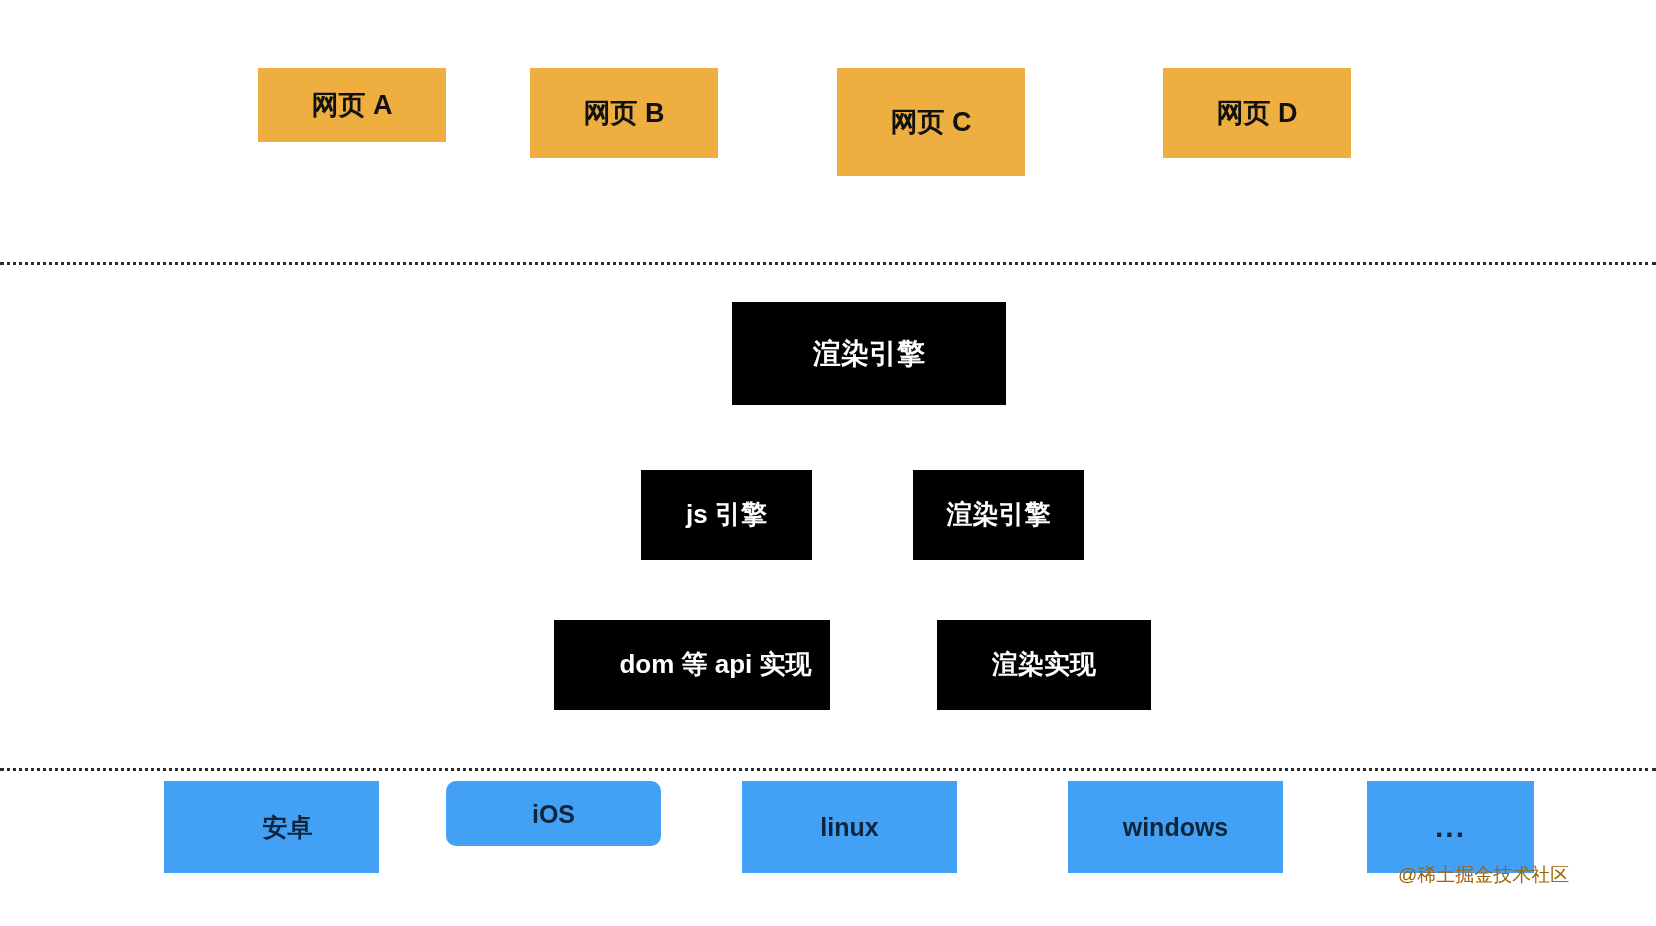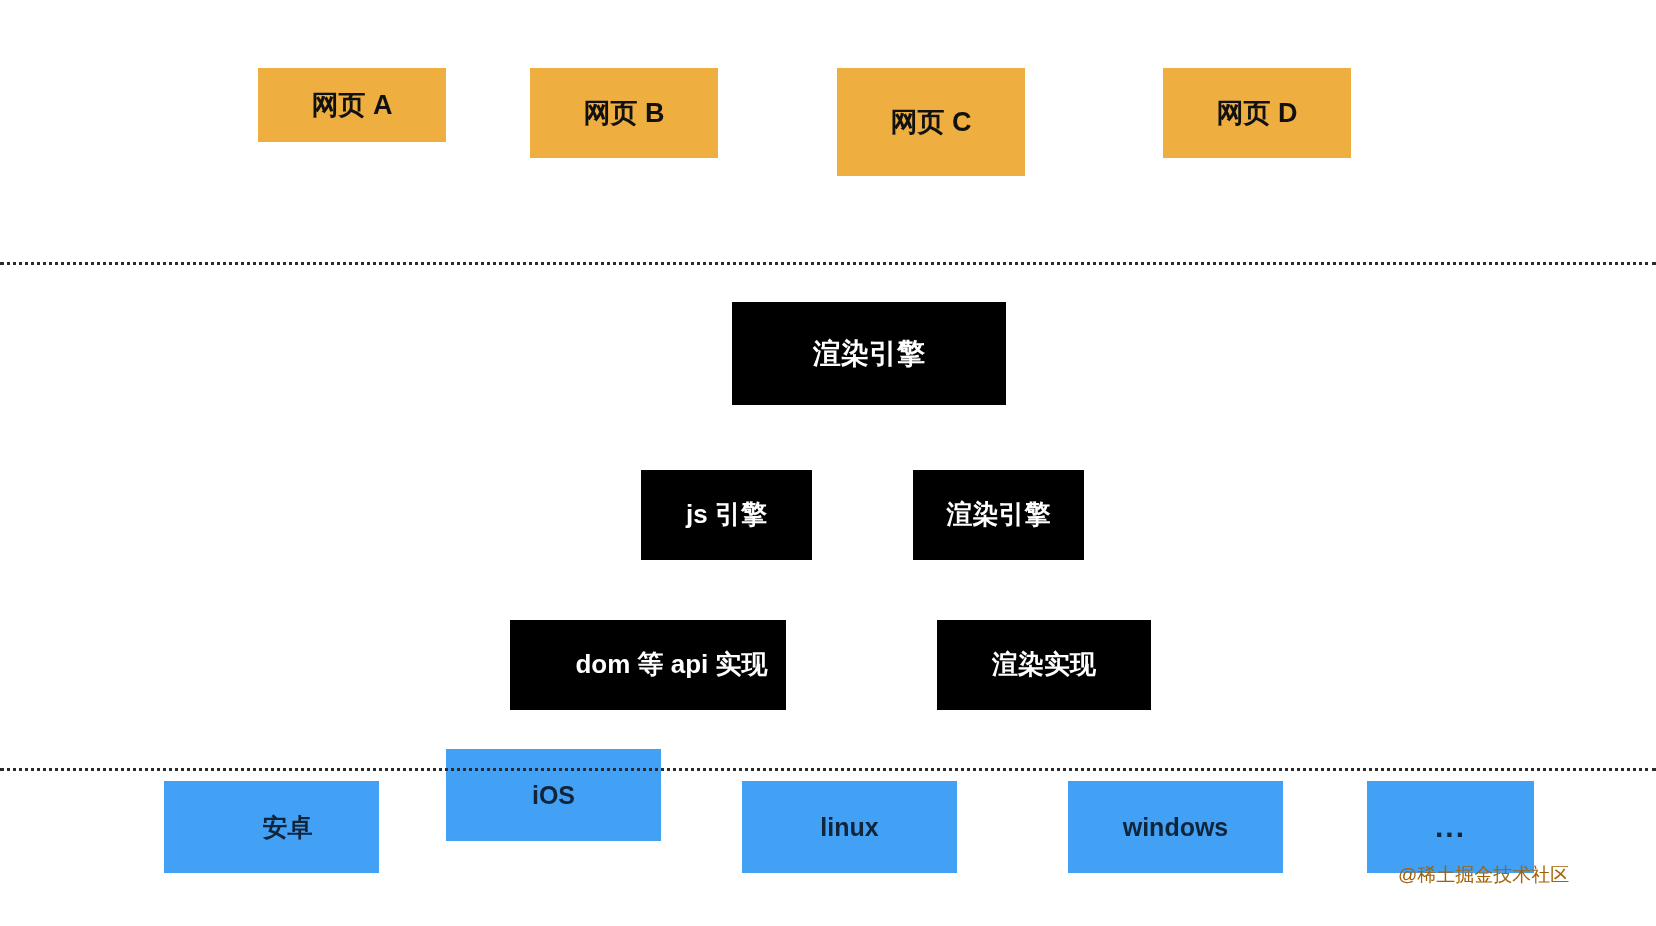--- a/index.html
+++ b/index.html
@@ -99,32 +99,32 @@
   <div class="layer layer-engine">
       <div class="node node-root" style="left: 732px; top: 302px; width: 274px; height: 103px;">
         <span class="node-label">渲染引擎</span>
       </div>
       <div class="node" style="left: 641px; top: 470px; width: 171px; height: 90px;">
         <span class="node-label">js 引擎</span>
       </div>
       <div class="node" style="left: 913px; top: 470px; width: 171px; height: 90px; text-align: right;">
         <span class="node-label">渲染引擎</span>
       </div>
-      <div class="node" style="left: 510px; top: 620px; width: 276px; height: 90px; padding-left: 47px;">
+      <div class="node" style="left: 554px; top: 620px; width: 276px; height: 90px; padding-left: 47px;">
         <span class="node-label">dom 等 api 实现</span>
       </div>
       <div class="node" style="left: 937px; top: 620px; width: 214px; height: 90px;">
         <span class="node-label">渲染实现</span>
       </div>
     </div>
   <div class="layer layer-os">
       <div class="node" style="left: 164px; top: 781px; width: 215px; height: 92px; padding-left: 32px;">
         <span class="node-label">安卓</span>
       </div>
-      <div class="node" style="left: 446px; top: 749px; width: 215px; height: 92px;">
+      <div class="node" style="left: 446px; top: 781px; width: 215px; height: 65px; border-radius: 10px;">
         <span class="node-label">iOS</span>
       </div>
       <div class="node" style="left: 742px; top: 781px; width: 215px; height: 92px;">
         <span class="node-label">linux</span>
       </div>
       <div class="node" style="left: 1068px; top: 781px; width: 215px; height: 92px;">
         <span class="node-label">windows</span>
       </div>
       <div class="node node-ellipsis" style="left: 1367px; top: 781px; width: 167px; height: 92px;">
         <span class="node-label">...</span>

